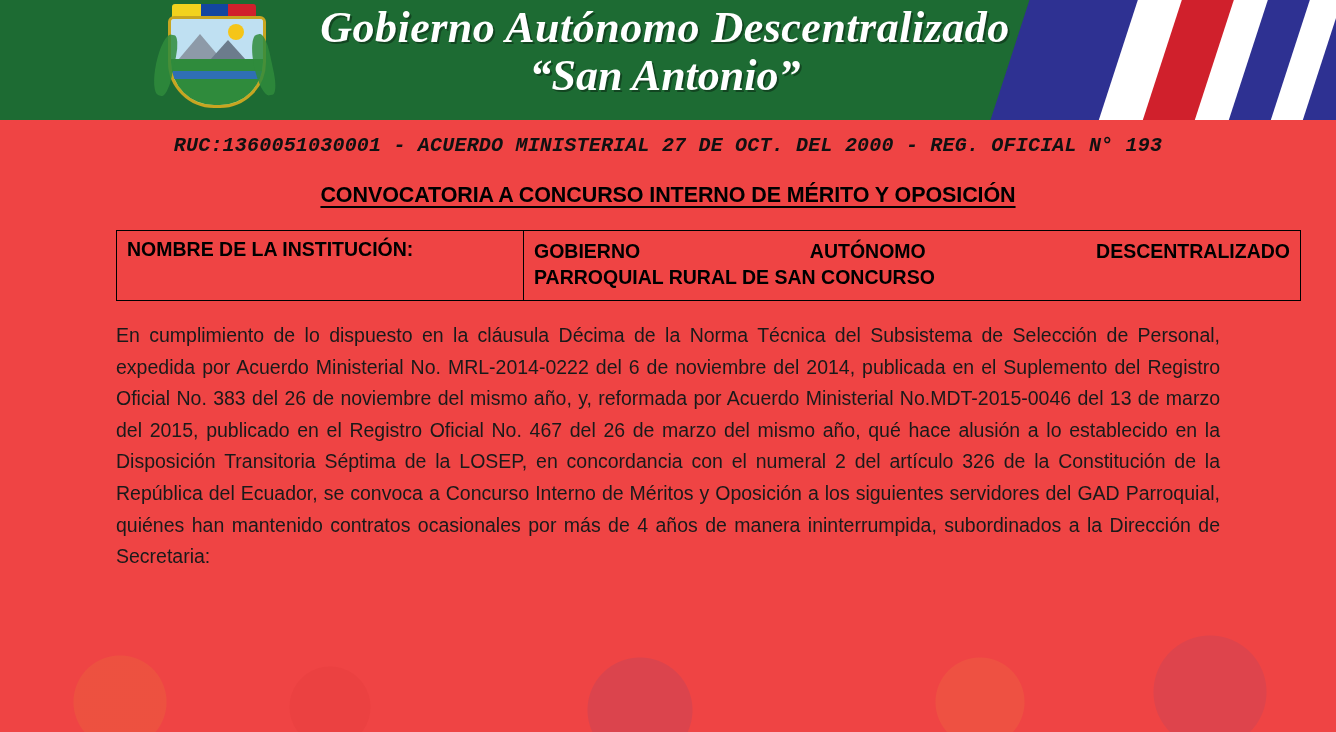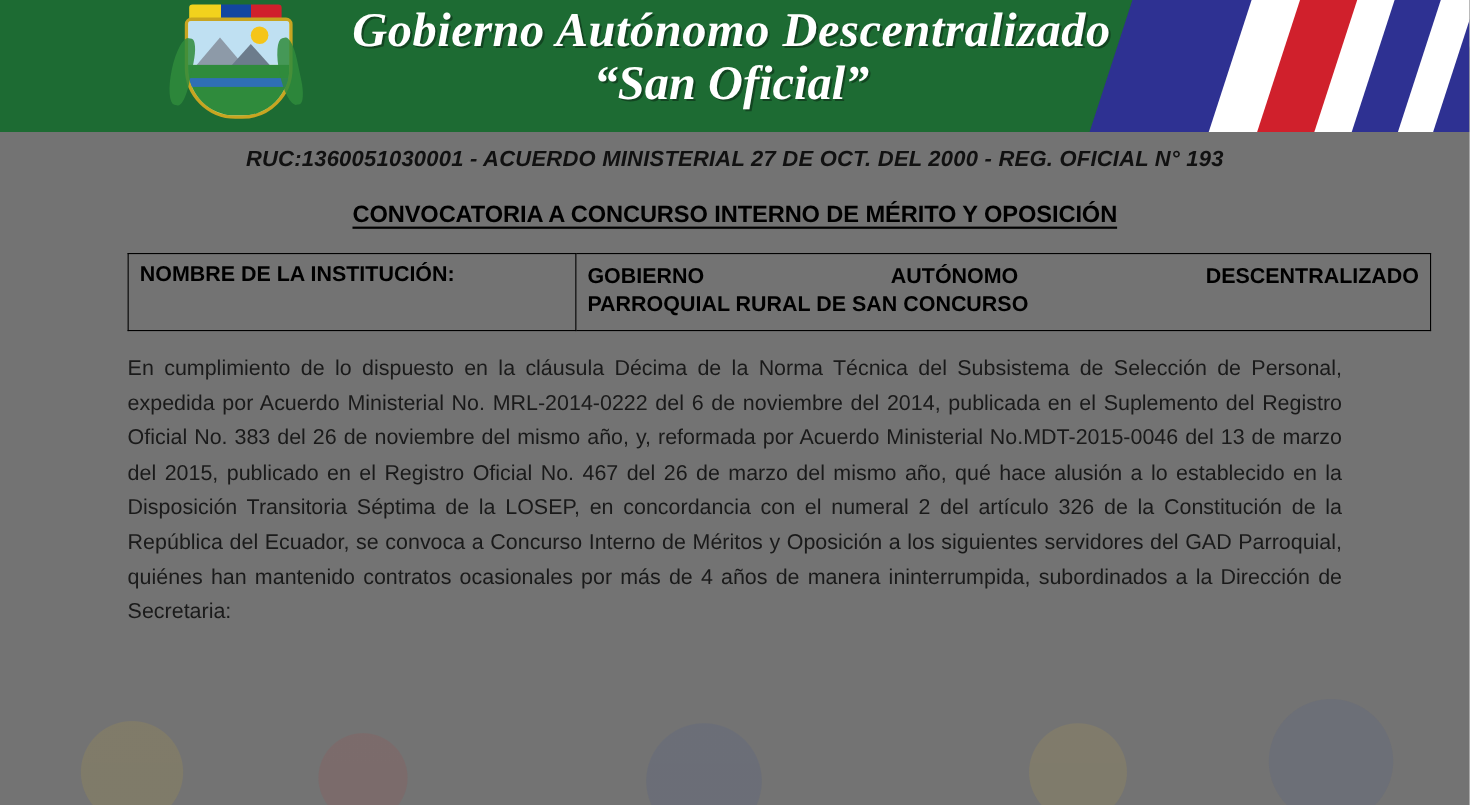--- a/index.html
+++ b/index.html
@@ -13,21 +13,21 @@
     font-family: "Liberation Sans", sans-serif;
     overflow: hidden;
     position: relative;
   }
 
   
   .page {
     position: relative;
     width: 1336px;
     height: 732px;
-    background: #737373;
+    background: #ef4444;
     overflow: hidden;
   }
 
   
   .letterhead {
     position: relative;
     width: 1336px;
     height: 120px;
     overflow: hidden;
   }
@@ -173,21 +173,21 @@
     font-style: italic;
     margin-top: 4px;
     text-shadow: 2px 2px 0 rgba(0,0,0,.35);
     white-space: nowrap;
   }
 
   
   .ruc-line {
     margin-top: 14px;
     text-align: center;
-    font-family: Liberation Sans, sans-serif;
+    font-family: Liberation Mono, monospace;
     font-style: italic;
     font-weight: bold;
     font-size: 20px;
     color: #111111;
     letter-spacing: .2px;
   }
 
   
   .content {
     position: relative;
@@ -277,21 +277,21 @@
         <div class="mount2"></div>
         <div class="field"></div>
         <div class="river"></div>
       </div>
       <div class="laurelL"></div>
       <div class="laurelR"></div>
     </div>
 
     <div class="lh-titles">
       <div class="lh-title1">Gobierno Autónomo Descentralizado</div>
-      <div class="lh-title2">“San Oficial”</div>
+      <div class="lh-title2">“San Antonio”</div>
     </div>
   </div>
 
   <div class="ruc-line">RUC:1360051030001 - ACUERDO MINISTERIAL 27 DE OCT. DEL 2000 - REG. OFICIAL N° 193</div>
 
   <div class="content">
 
     <div class="doc-title">CONVOCATORIA A CONCURSO INTERNO DE MÉRITO Y OPOSICIÓN</div>
 
     <table class="info-table">

